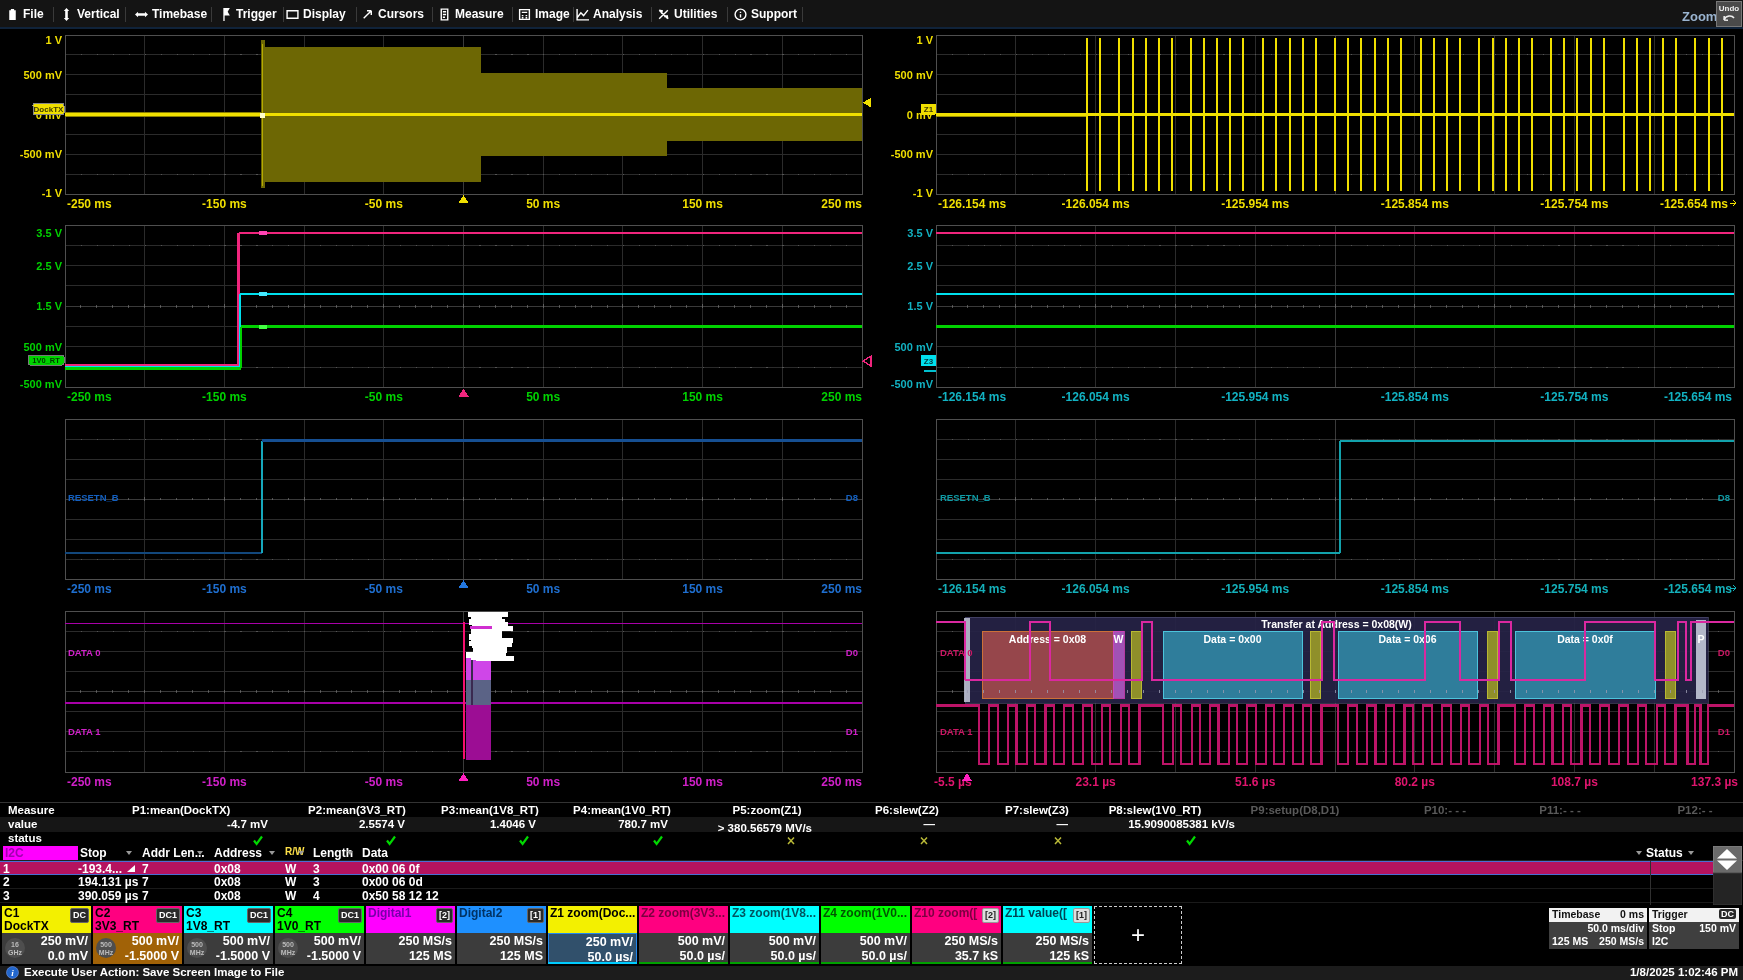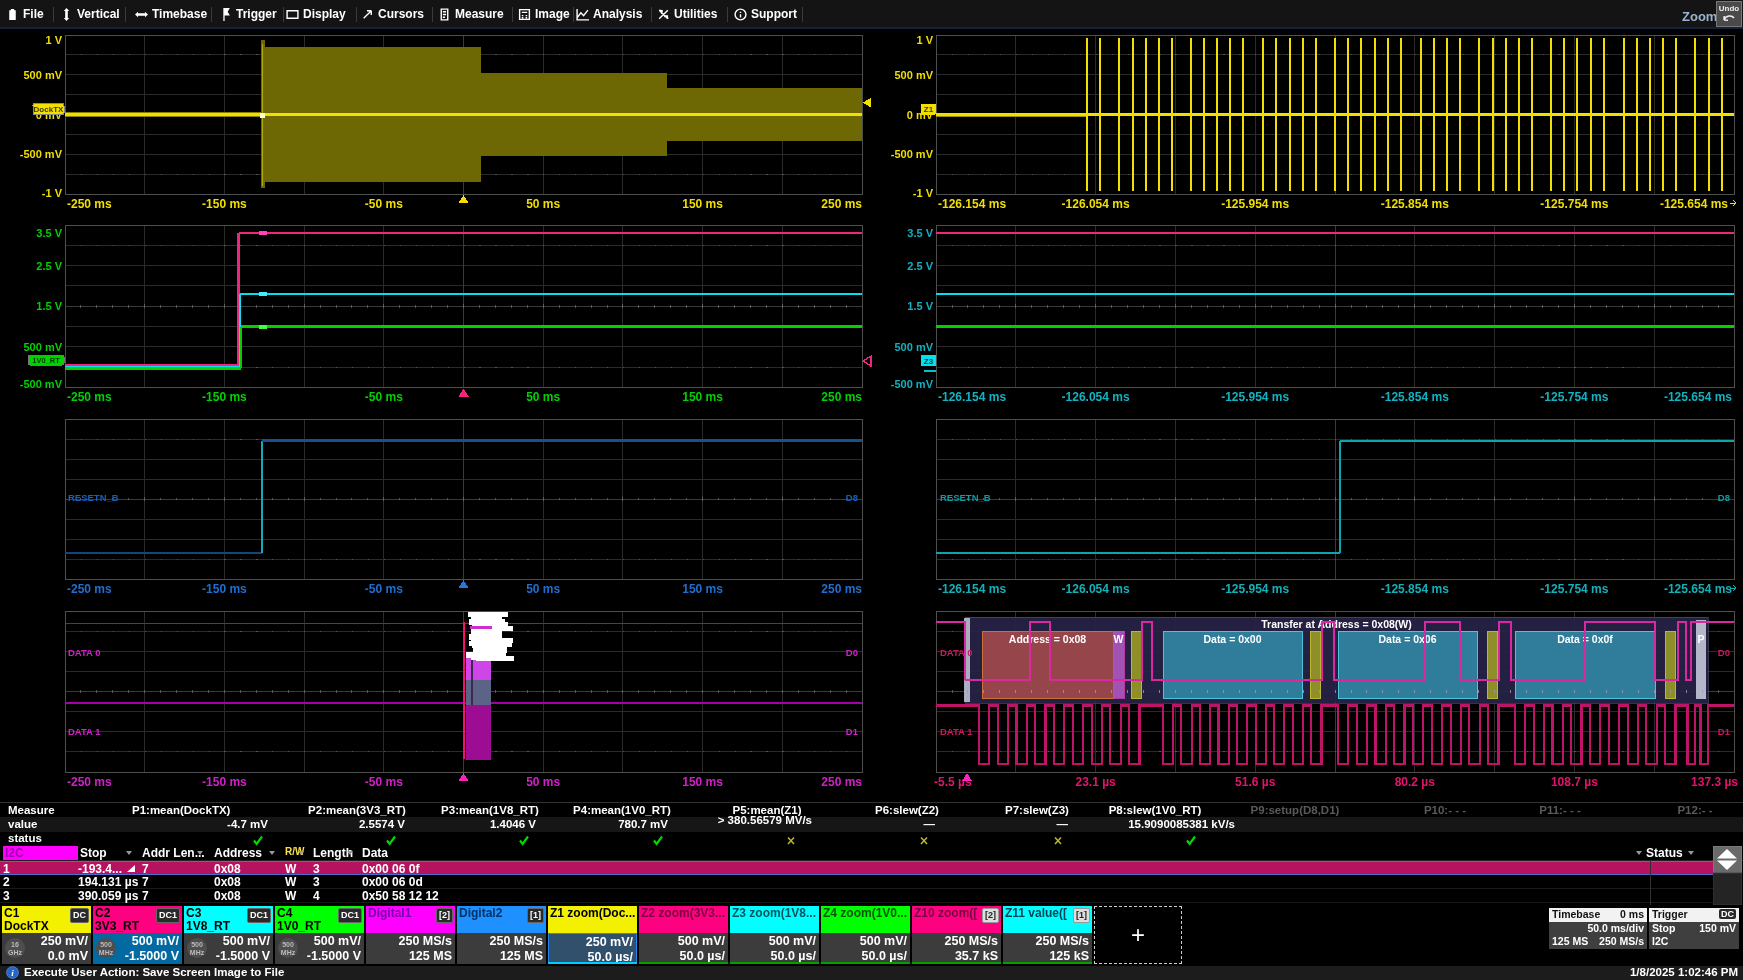--- a/index.html
+++ b/index.html
@@ -282,35 +282,35 @@
 <text x="1574.4" y="785.5" fill="#e0156e" font-size="12" text-anchor="middle" font-weight="bold" font-family="Liberation Sans">108.7 µs</text>
 <text x="1738.0" y="785.5" fill="#e0156e" font-size="12" text-anchor="end" font-weight="bold" font-family="Liberation Sans">137.3 µs</text>
 <polygon points="962,781 972,781 967,773" fill="#ff20c0"></polygon>
 </svg>
 <div class="abs" style="left:0;top:802px;width:1743px;height:44px;background:#000;border-top:1px solid #333">
     <div class="abs" style="left:8px;top:1px;color:#fff;font-size:11.5px;font-weight:bold">Measure</div>
     <div class="abs" style="left:132px;top:1px;width:180px;text-align:left;color:#fff;font-size:11.5px;font-weight:bold">P1:mean(DockTX)</div>
     <div class="abs" style="left:267px;top:1px;width:180px;text-align:center;color:#fff;font-size:11.5px;font-weight:bold">P2:mean(3V3_RT)</div>
     <div class="abs" style="left:400px;top:1px;width:180px;text-align:center;color:#fff;font-size:11.5px;font-weight:bold">P3:mean(1V8_RT)</div>
     <div class="abs" style="left:532px;top:1px;width:180px;text-align:center;color:#fff;font-size:11.5px;font-weight:bold">P4:mean(1V0_RT)</div>
-    <div class="abs" style="left:677px;top:1px;width:180px;text-align:center;color:#fff;font-size:11.5px;font-weight:bold">P5:mean(Z1)</div>
+    <div class="abs" style="left:677px;top:1px;width:180px;text-align:center;color:#fff;font-size:11.5px;font-weight:bold">P5:zoom(Z1)</div>
     <div class="abs" style="left:817px;top:1px;width:180px;text-align:center;color:#fff;font-size:11.5px;font-weight:bold">P6:slew(Z2)</div>
     <div class="abs" style="left:947px;top:1px;width:180px;text-align:center;color:#fff;font-size:11.5px;font-weight:bold">P7:slew(Z3)</div>
     <div class="abs" style="left:1065px;top:1px;width:180px;text-align:center;color:#fff;font-size:11.5px;font-weight:bold">P8:slew(1V0_RT)</div>
     <div class="abs" style="left:1205px;top:1px;width:180px;text-align:center;color:#5a5a5a;font-size:11.5px;font-weight:bold">P9:setup(D8,D1)</div>
     <div class="abs" style="left:1355px;top:1px;width:180px;text-align:center;color:#5a5a5a;font-size:11.5px;font-weight:bold">P10:- - -</div>
     <div class="abs" style="left:1470px;top:1px;width:180px;text-align:center;color:#5a5a5a;font-size:11.5px;font-weight:bold">P11:- - -</div>
     <div class="abs" style="left:1605px;top:1px;width:180px;text-align:center;color:#5a5a5a;font-size:11.5px;font-weight:bold">P12:- -</div>
     <div class="abs" style="left:0;top:14px;width:1743px;height:15px;background:#161616"></div>
     <div class="abs" style="left:8px;top:15px;color:#fff;font-size:11.5px;font-weight:bold">value</div>
     <div class="abs" style="left:68px;top:15px;width:200px;text-align:right;color:#fff;font-size:11.5px;font-weight:bold">-4.7 mV</div>
     <div class="abs" style="left:205px;top:15px;width:200px;text-align:right;color:#fff;font-size:11.5px;font-weight:bold">2.5574 V</div>
     <div class="abs" style="left:336px;top:15px;width:200px;text-align:right;color:#fff;font-size:11.5px;font-weight:bold">1.4046 V</div>
     <div class="abs" style="left:468px;top:15px;width:200px;text-align:right;color:#fff;font-size:11.5px;font-weight:bold">780.7 mV</div>
-    <div class="abs" style="left:612px;top:11px;width:200px;text-align:right;color:#fff;font-size:11.5px;font-weight:bold">&gt; 380.56579 MV/s</div>
+    <div class="abs" style="left:612px;top:19px;width:200px;text-align:right;color:#fff;font-size:11.5px;font-weight:bold">&gt; 380.56579 MV/s</div>
     <div class="abs" style="left:735px;top:15px;width:200px;text-align:right;color:#fff;font-size:11.5px;font-weight:bold">—</div>
     <div class="abs" style="left:868px;top:15px;width:200px;text-align:right;color:#fff;font-size:11.5px;font-weight:bold">—</div>
     <div class="abs" style="left:1035px;top:15px;width:200px;text-align:right;color:#fff;font-size:11.5px;font-weight:bold">15.9090085381 kV/s</div>
     <div class="abs" style="left:8px;top:29px;color:#fff;font-size:11.5px;font-weight:bold">status</div>
     <svg class="abs" width="1743" height="16" style="left:0;top:30px">
       <path d="M254 7.5l2.6 3.5 5.4-7.5" stroke="#00d900" stroke-width="2.2" fill="none"></path>
       <path d="M387 7.5l2.6 3.5 5.4-7.5" stroke="#00d900" stroke-width="2.2" fill="none"></path>
       <path d="M520 7.5l2.6 3.5 5.4-7.5" stroke="#00d900" stroke-width="2.2" fill="none"></path>
       <path d="M654 7.5l2.6 3.5 5.4-7.5" stroke="#00d900" stroke-width="2.2" fill="none"></path>
       <path d="M1187 7.5l2.6 3.5 5.4-7.5" stroke="#00d900" stroke-width="2.2" fill="none"></path>
@@ -386,21 +386,21 @@
       <rect x="0" y="0" width="29" height="27" fill="#6a6a6a" stroke="#888" stroke-width="1"></rect>
       <rect x="0" y="27" width="29" height="32" fill="#242424" stroke="#3a3a3a" stroke-width="1"></rect>
       <polygon points="14,3 24,12.5 4,12.5" fill="#fff"></polygon>
       <polygon points="14,24 24,14.5 4,14.5" fill="#fff"></polygon>
     </svg>
   </div>
 <div class="abs" style="left:2px;top:906px;width:89px;height:58px;background:#3c3c3c">
     <div style="height:27px;background:#f3f000;color:#000;font-size:12px;font-weight:bold;line-height:13px;padding:1px 2px 0 2px;position:relative;white-space:nowrap;overflow:hidden"><span>C1</span><span style="position:absolute;right:2px;top:2px;background:#2a2a2a;color:#fff;border:1px solid #666;font-size:9px;padding:0 2px;border-radius:2px;font-weight:bold">DC</span><br><span>DockTX</span></div>
     <div style="height:31px;background:transparent;position:relative;color:#fff;font-size:12.5px;font-weight:bold;text-align:right;padding:1px 3px 0 0;line-height:14.5px"><div style="position:absolute;left:3px;top:5px;width:20px;height:20px;border-radius:50%;background:#4e4e4e;color:#bbb;font-size:7px;line-height:8px;text-align:center;padding-top:3px;font-weight:bold">16<br>GHz</div>250 mV/<br>0.0 mV</div>
   </div>
-<div class="abs" style="left:93px;top:906px;width:89px;height:58px;background:#0369a1">
+<div class="abs" style="left:93px;top:906px;width:89px;height:58px;background:#a16207">
     <div style="height:27px;background:#ff0080;color:#000;font-size:12px;font-weight:bold;line-height:13px;padding:1px 2px 0 2px;position:relative;white-space:nowrap;overflow:hidden"><span>C2</span><span style="position:absolute;right:2px;top:2px;background:#2a2a2a;color:#fff;border:1px solid #666;font-size:9px;padding:0 2px;border-radius:2px;font-weight:bold">DC1</span><br><span>3V3_RT</span></div>
     <div style="height:31px;background:transparent;position:relative;color:#fff;font-size:12.5px;font-weight:bold;text-align:right;padding:1px 3px 0 0;line-height:14.5px"><div style="position:absolute;left:3px;top:5px;width:20px;height:20px;border-radius:50%;background:#4e4e4e;color:#bbb;font-size:7px;line-height:8px;text-align:center;padding-top:3px;font-weight:bold">500<br>MHz</div>500 mV/<br>-1.5000 V</div>
   </div>
 <div class="abs" style="left:184px;top:906px;width:89px;height:58px;background:#3c3c3c">
     <div style="height:27px;background:#00ffff;color:#000;font-size:12px;font-weight:bold;line-height:13px;padding:1px 2px 0 2px;position:relative;white-space:nowrap;overflow:hidden"><span>C3</span><span style="position:absolute;right:2px;top:2px;background:#2a2a2a;color:#fff;border:1px solid #666;font-size:9px;padding:0 2px;border-radius:2px;font-weight:bold">DC1</span><br><span>1V8_RT</span></div>
     <div style="height:31px;background:transparent;position:relative;color:#fff;font-size:12.5px;font-weight:bold;text-align:right;padding:1px 3px 0 0;line-height:14.5px"><div style="position:absolute;left:3px;top:5px;width:20px;height:20px;border-radius:50%;background:#4e4e4e;color:#bbb;font-size:7px;line-height:8px;text-align:center;padding-top:3px;font-weight:bold">500<br>MHz</div>500 mV/<br>-1.5000 V</div>
   </div>
 <div class="abs" style="left:275px;top:906px;width:89px;height:58px;background:#3c3c3c">
     <div style="height:27px;background:#00ff00;color:#000;font-size:12px;font-weight:bold;line-height:13px;padding:1px 2px 0 2px;position:relative;white-space:nowrap;overflow:hidden"><span>C4</span><span style="position:absolute;right:2px;top:2px;background:#2a2a2a;color:#fff;border:1px solid #666;font-size:9px;padding:0 2px;border-radius:2px;font-weight:bold">DC1</span><br><span>1V0_RT</span></div>
     <div style="height:31px;background:transparent;position:relative;color:#fff;font-size:12.5px;font-weight:bold;text-align:right;padding:1px 3px 0 0;line-height:14.5px"><div style="position:absolute;left:3px;top:5px;width:20px;height:20px;border-radius:50%;background:#4e4e4e;color:#bbb;font-size:7px;line-height:8px;text-align:center;padding-top:3px;font-weight:bold">500<br>MHz</div>500 mV/<br>-1.5000 V</div>

